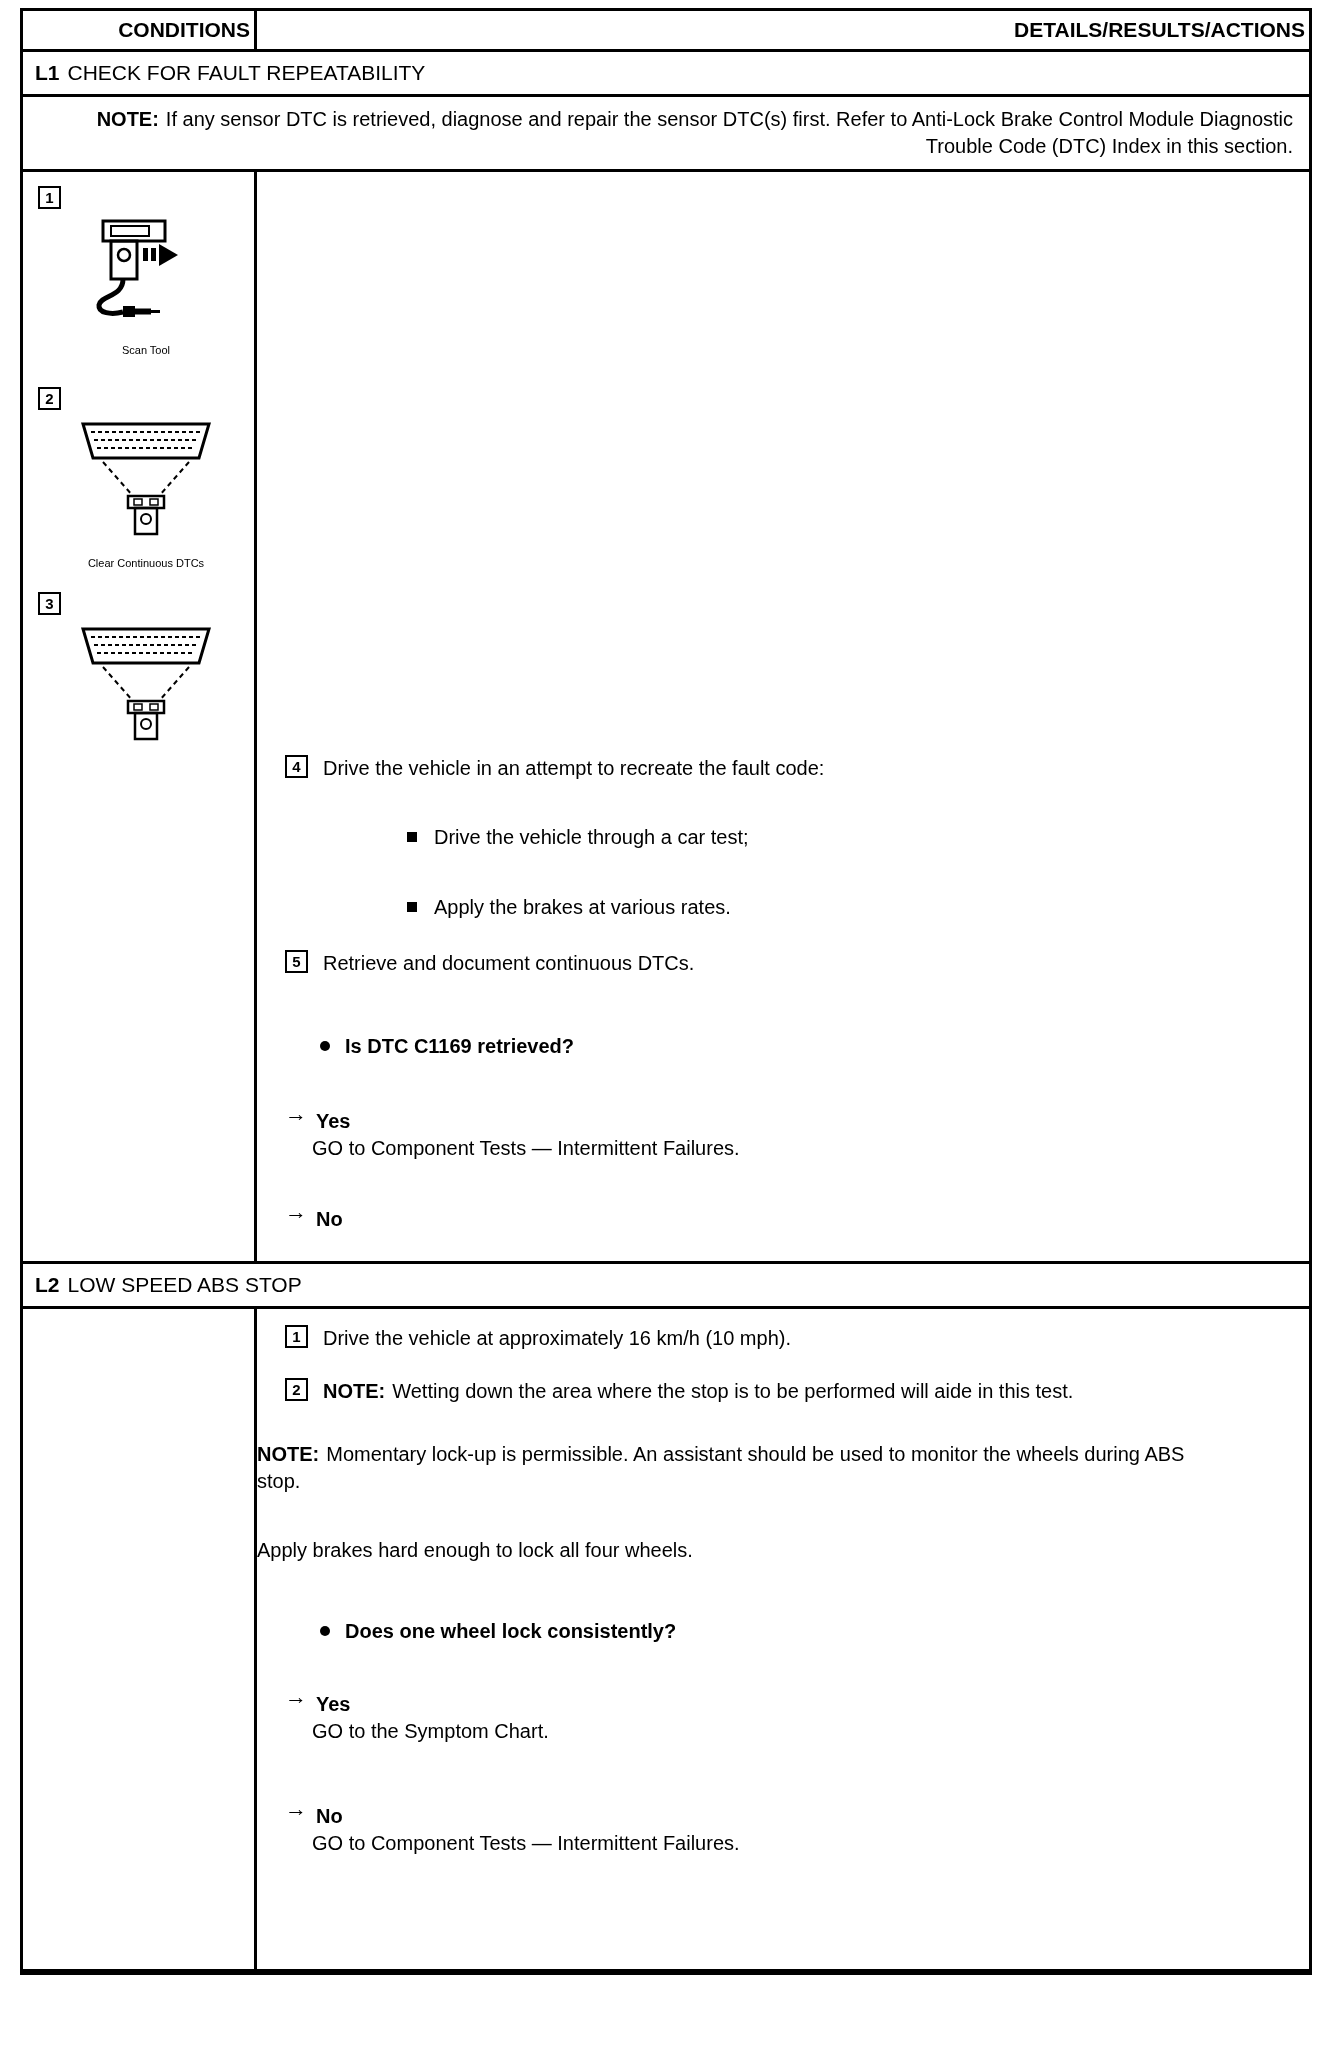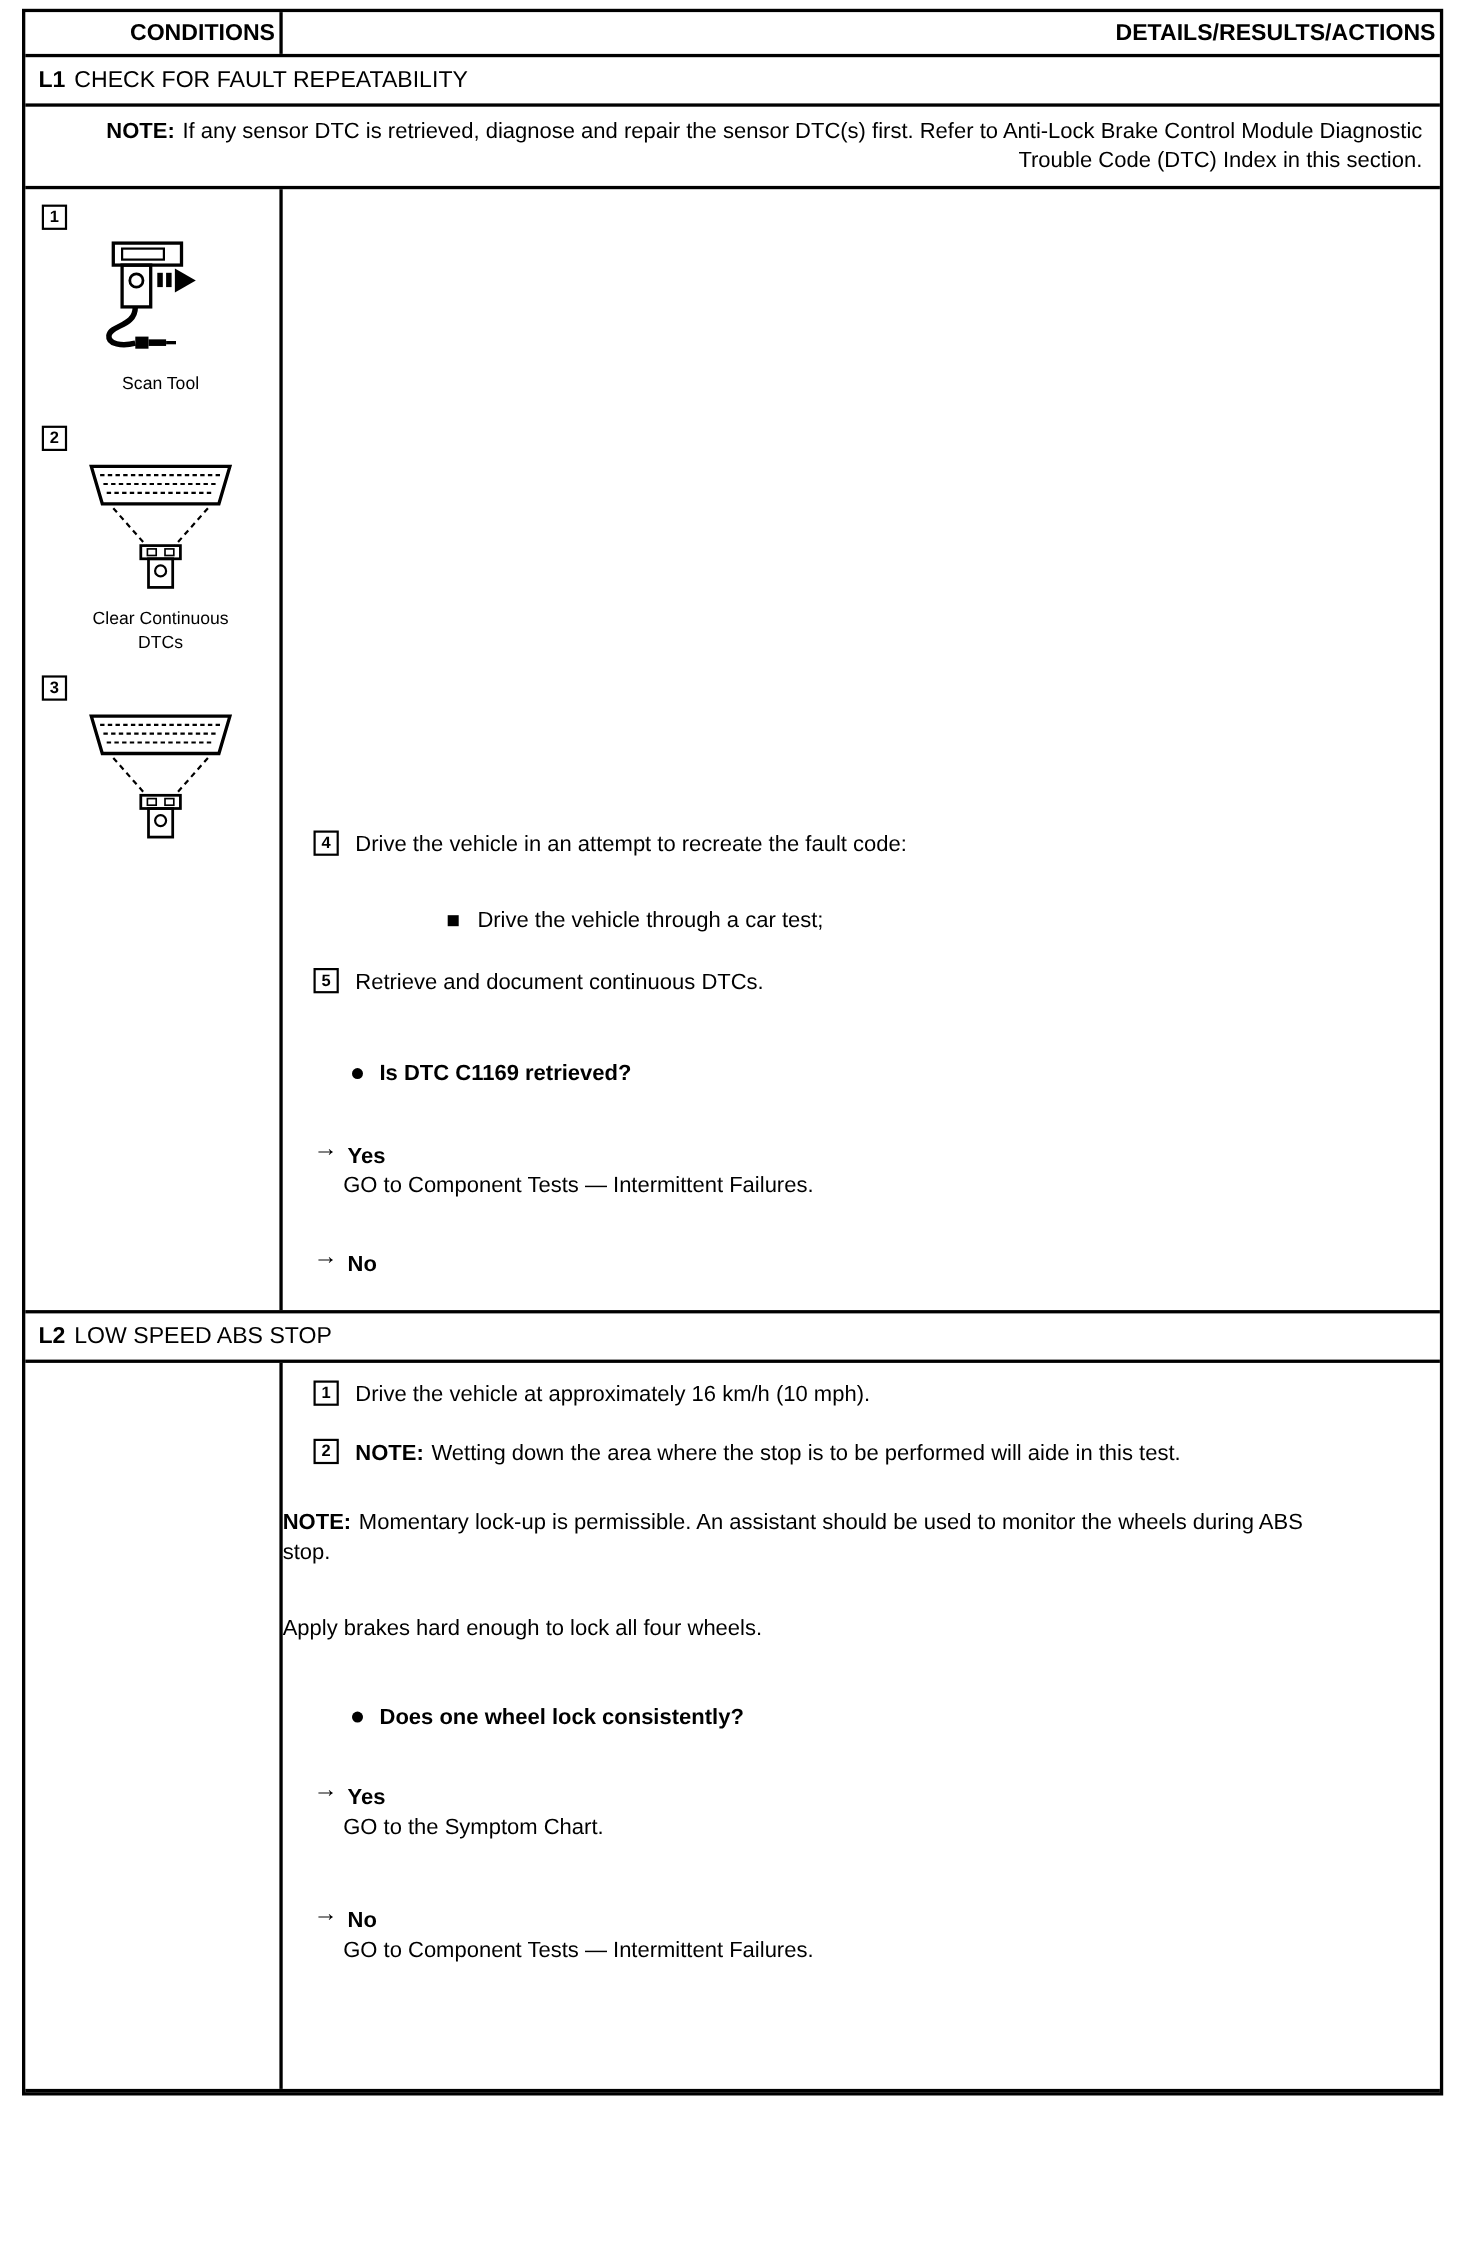--- a/index.html
+++ b/index.html
@@ -21,21 +21,21 @@
   .note-row{display:block;font-size:20px;line-height:27px;padding:9px 16px;text-align:right;}
   .note-label{font-weight:bold;margin-right:7px;}
   
   .cond-inner{padding:14px 0 0 15px;}
   .stepbox{
     display:inline-flex;align-items:center;justify-content:center;
     width:23px;height:23px;border:2px solid #000;box-sizing:border-box;
     font-size:15px;font-weight:bold;background:#fff;flex:0 0 auto;
   }
   .illu{display:block;margin:8px auto 2px auto;}
-  .caption{font-size:16px;text-align:center;width:150px;margin:2px auto 0 auto;line-height:22px;}
+  .caption{font-size:11px;text-align:center;width:150px;margin:2px auto 0 auto;line-height:22px;}
   .cond-gap1{margin-top:26px;}
   .cond-gap2{margin-top:18px;}
   
   .l1-details{padding:583px 20px 30px 0;}
   .l2-details{padding:16px 20px 30px 0;min-height:660px;box-sizing:border-box;}
   .step-line{display:flex;gap:15px;align-items:flex-start;margin-left:28px;}
   .step-text{font-size:20px;line-height:27px;padding-top:0px;max-width:950px;}
   .bullet-line{display:flex;gap:17px;align-items:flex-start;margin-left:150px;}
   .sq-bullet{width:10px;height:10px;background:#000;margin-top:8px;flex:0 0 auto;}
   .bullet-text{font-size:20px;line-height:26px;}
@@ -138,20 +138,24 @@
 
         <div class="step-line">
           <span class="stepbox">4</span>
           <div class="step-text">Drive the vehicle in an attempt to recreate the fault code:</div>
         </div>
 
         <div class="bullet-line m-b1">
           <span class="sq-bullet"></span>
           <div class="bullet-text">Drive the vehicle through a car test;</div>
         </div>
+        <div class="bullet-line m-b">
+          <span class="sq-bullet"></span>
+          <div class="bullet-text">Apply the brakes at various rates.</div>
+        </div>
 
         <div class="step-line m-s5">
           <span class="stepbox">5</span>
           <div class="step-text">Retrieve and document continuous DTCs.</div>
         </div>
 
         <div class="q-line m-q1">
           <span class="dot-bullet"></span>
           <div class="q-text">Is DTC C1169 retrieved?</div>
         </div>

